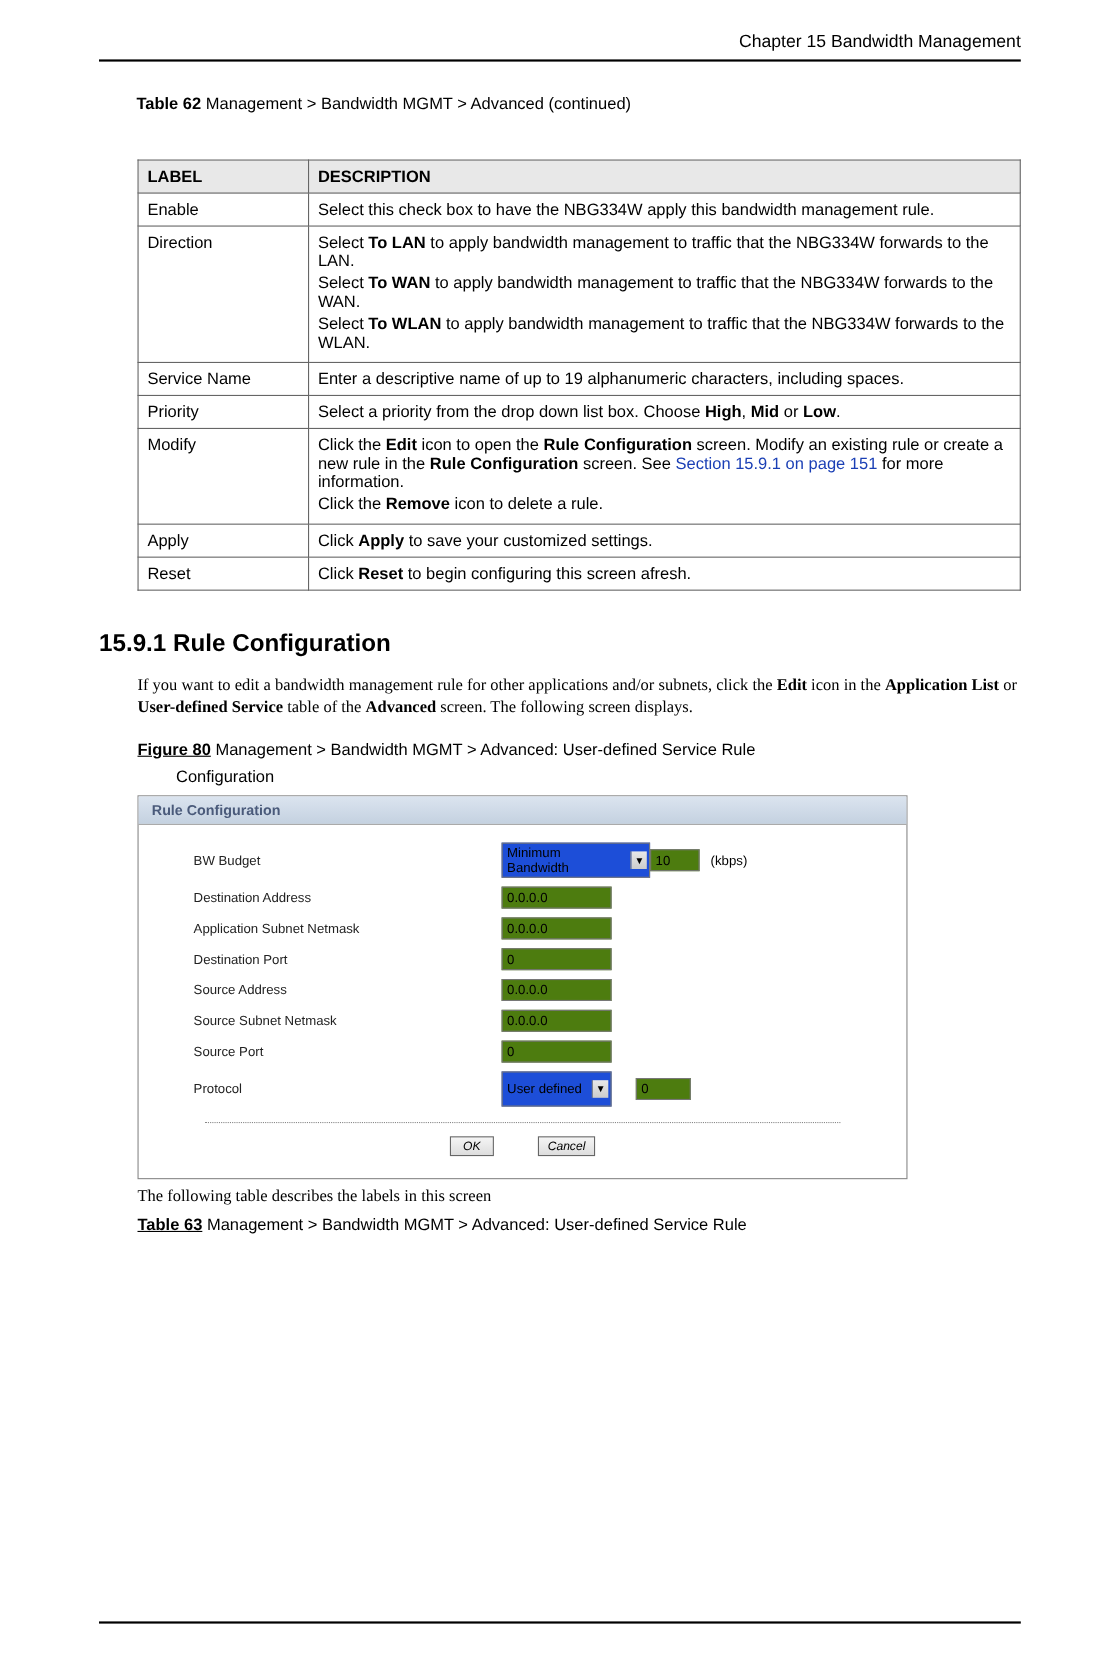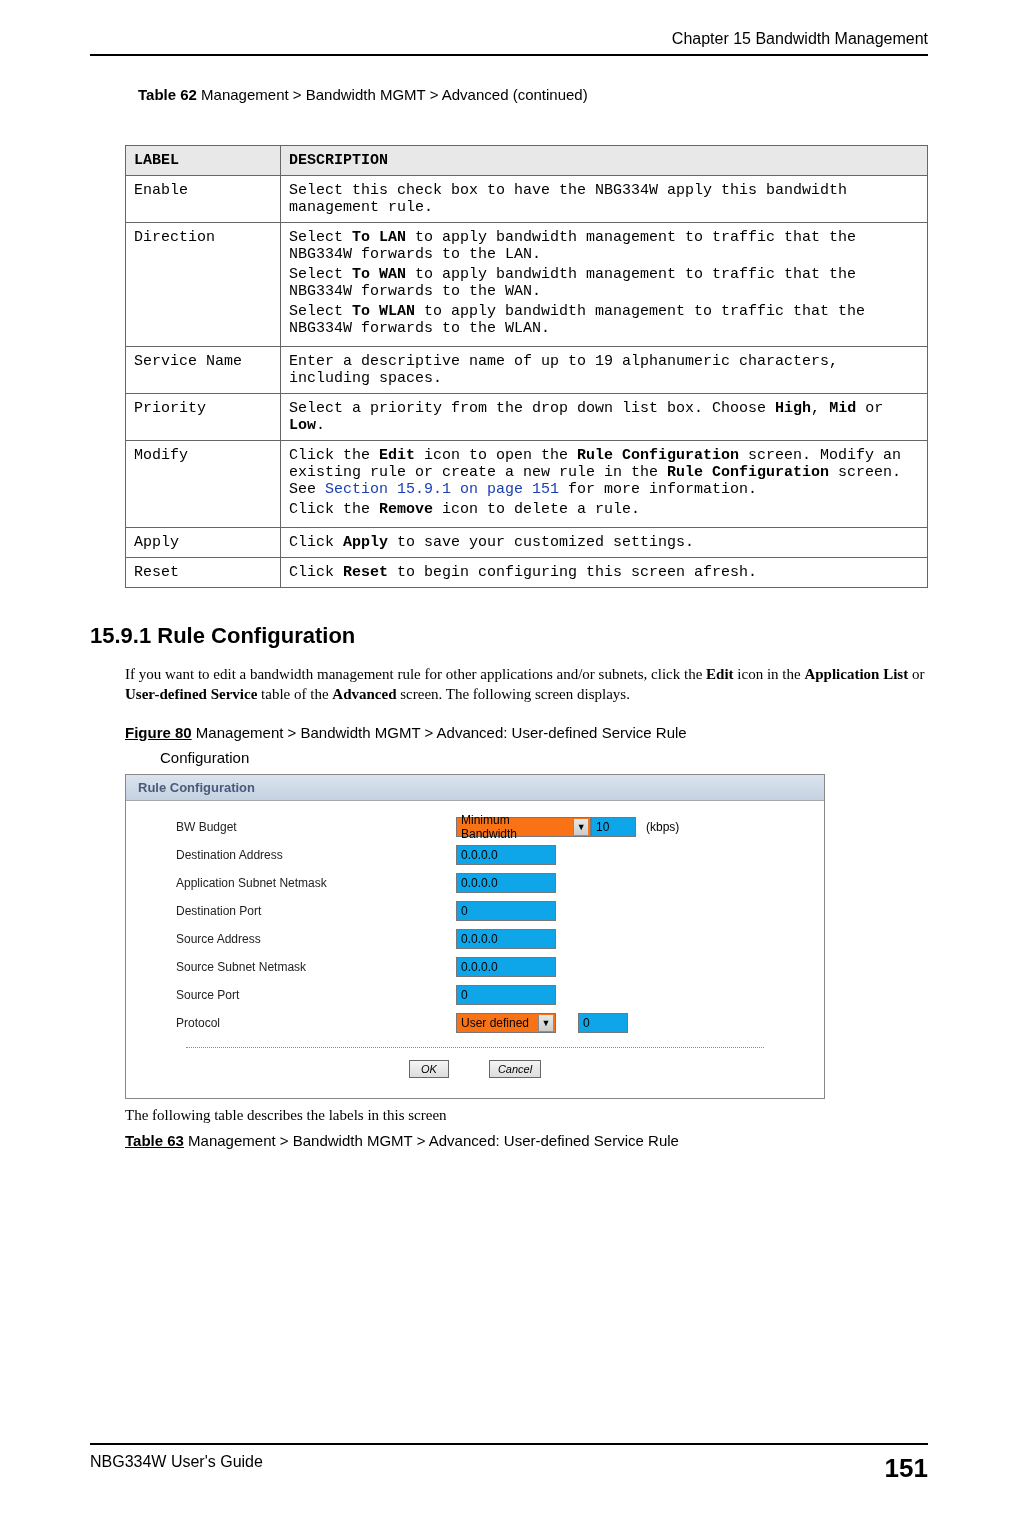--- a/index.html
+++ b/index.html
@@ -18,31 +18,31 @@
       font-family: Arial, sans-serif;
       margin-bottom: 6px;
     }
     .header-line {
       border-top: 2px solid #000;
       margin-bottom: 30px;
     }
     .table-caption {
       font-size: 15px;
       font-family: Arial, sans-serif;
-      margin-left: 48px;
+      margin-left: 34px;
       margin-bottom: 4px;
     }
     .table-caption .bold { font-weight: bold; }
     table.desc-table {
       border-collapse: collapse;
       width: 100%;
       margin-left: 35px;
       width: calc(100% - 35px);
       font-size: 15px;
-      font-family: Liberation Mono, monospace;
+      font-family: Liberation Sans, sans-serif;
       margin-top: 42px;
     }
     table.desc-table th, table.desc-table td {
       border: 1px solid #666;
       padding: 6px 8px;
       vertical-align: top;
       text-align: left;
     }
     table.desc-table th {
       background: #e8e8e8;
@@ -107,31 +107,31 @@
     .ui-label {
       width: 280px;
       color: #222;
     }
     .ui-input {
       border: 1px solid #777;
       height: 20px;
       padding: 1px 4px;
       font-size: 12px;
       font-family: Arial, sans-serif;
-      background: #0ea5e9;
+      background: #4d7c0f;
     }
     .ui-input.narrow { width: 100px; }
     .ui-input.kbps { width: 45px; }
     .ui-input.proto-num { width: 50px; margin-left: 22px;}
     .ui-select {
       border: 1px solid #777;
-      height: 20px;
+      height: 32px;
       font-size: 12px;
       font-family: Arial, sans-serif;
-      background: #f97316;
+      background: #1d4ed8;
       display: inline-flex;
       align-items: center;
       padding: 0 2px 0 4px;
       gap: 8px;
     }
     .ui-select.bw { width: 135px; justify-content: space-between;}
     .ui-select.proto { width: 100px; justify-content: space-between;}
     .ui-sel-arrow {
       width: 15px;
       height: 16px;
@@ -310,17 +310,13 @@
 </div>
 
 <p class="body-text" style="margin-bottom:6px;">The following table describes the labels in this screen</p>
 
 <div class="figure-caption">
   <span class="bold">Table 63</span><span>   Management &gt; Bandwidth MGMT &gt; Advanced: User-defined Service Rule</span>
 </div>
 
 <div class="footer">
   <div class="footer-line"></div>
-  <div class="footer-row">
-    <span class="footer-title">NBG334W User's Guide</span>
-    <span class="footer-page">151</span>
-  </div>
 </div>
 
 </body></html>

